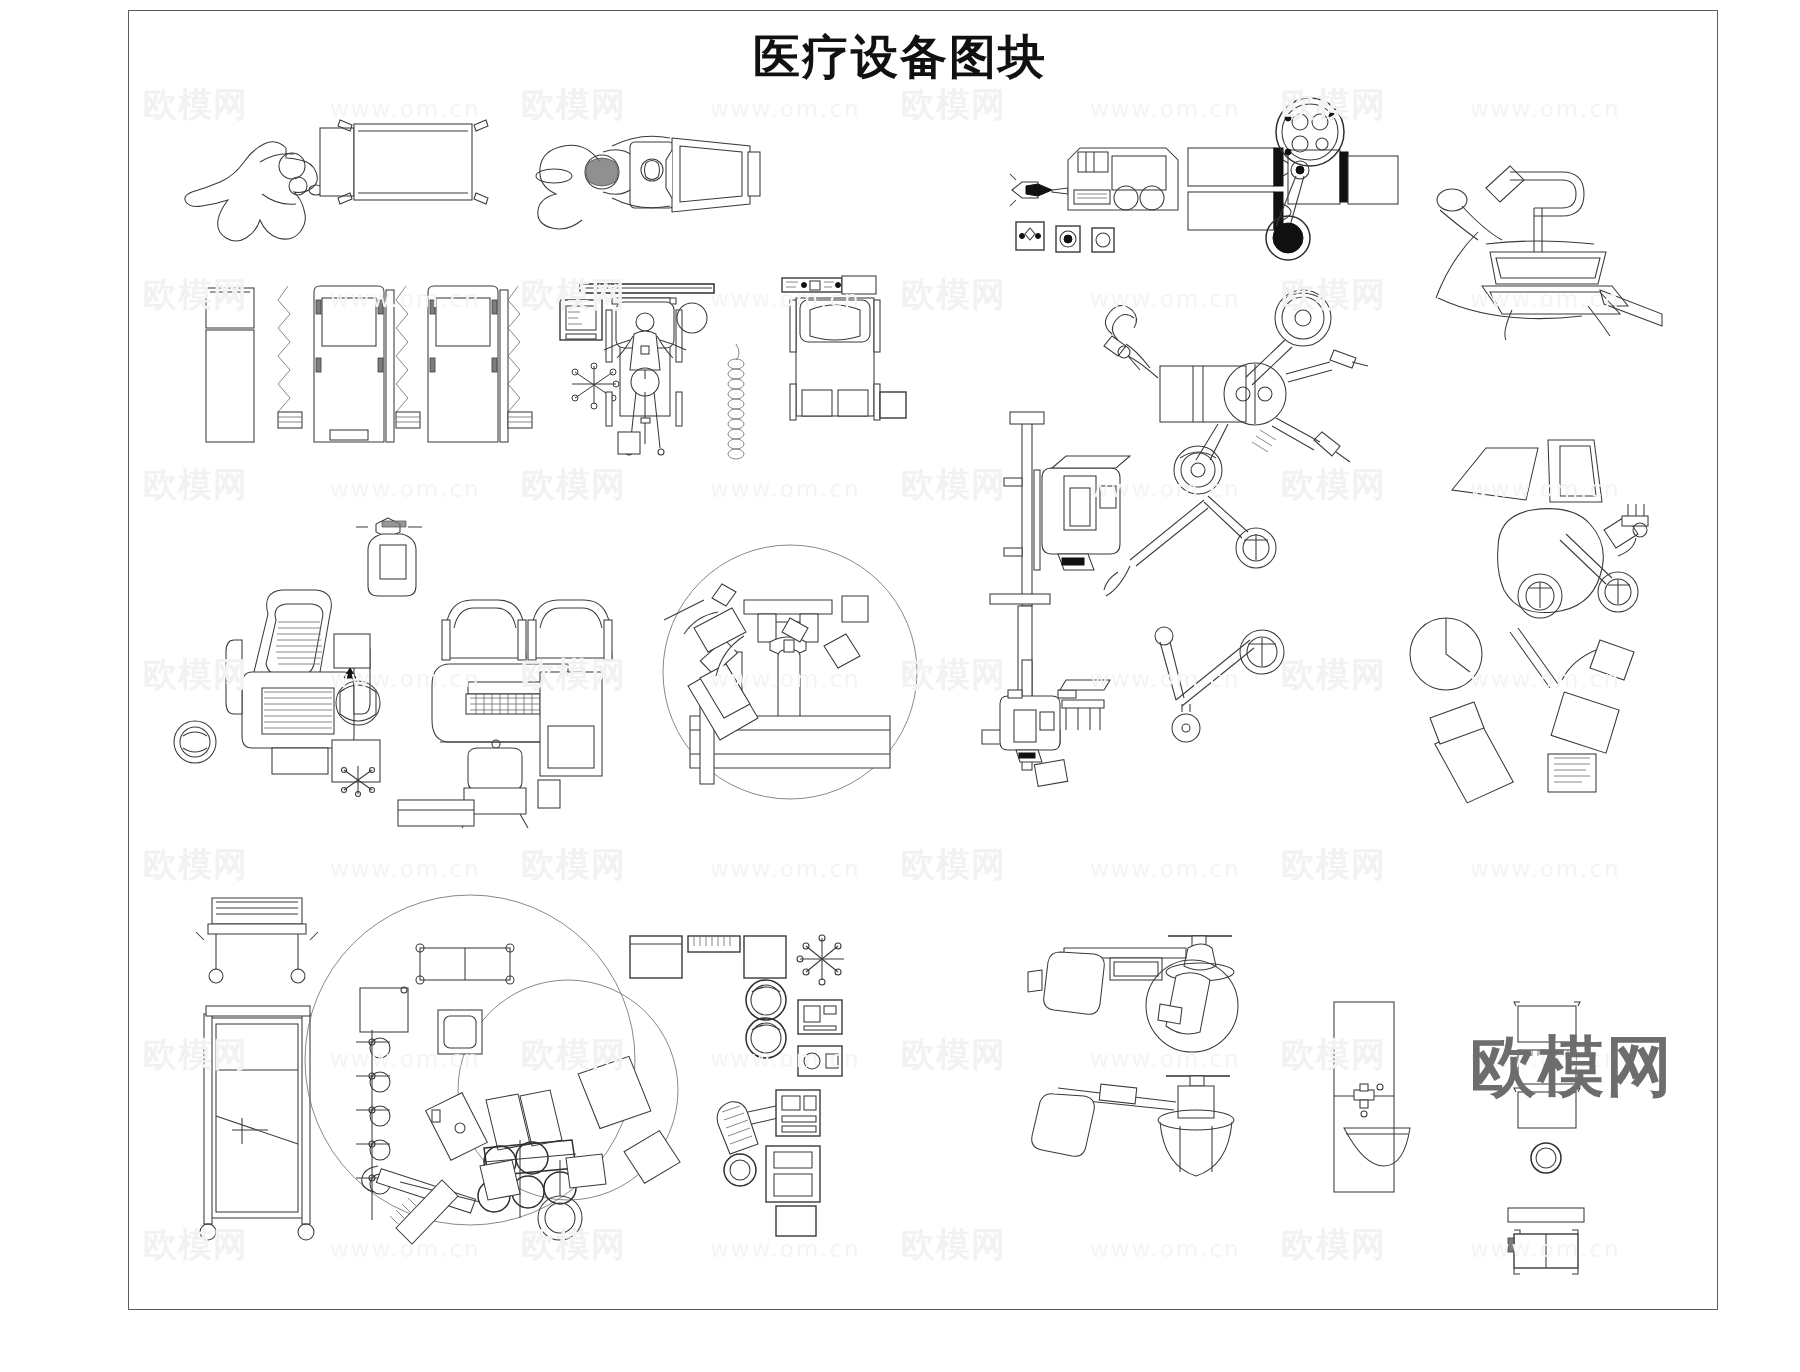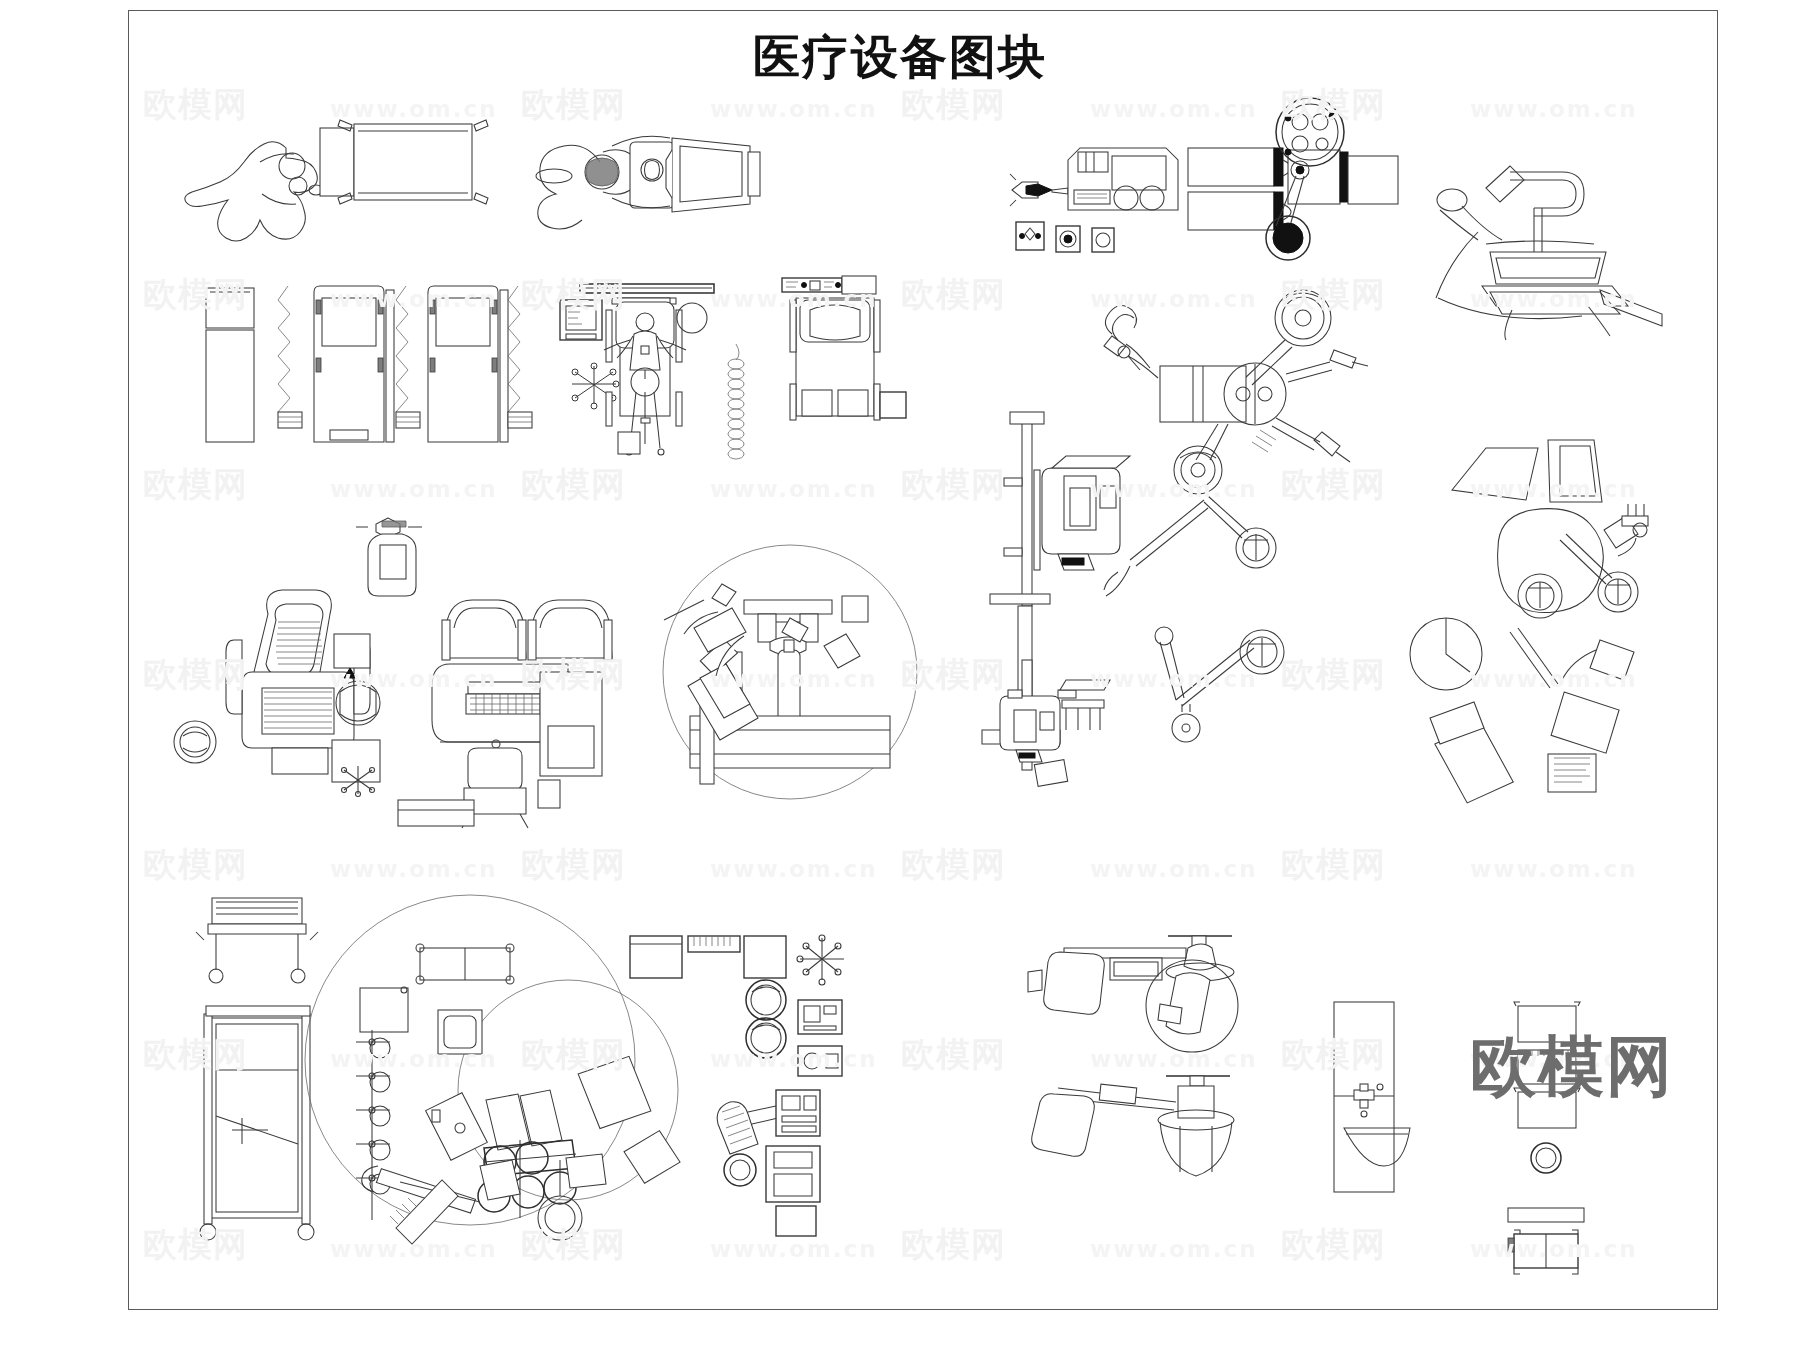--- a/index.html
+++ b/index.html
@@ -16,21 +16,21 @@
       font-size:47px;font-weight:700;color:#111;letter-spacing:2px;
       z-index:6;}
 
   
   #watermark-layer{position:absolute;left:0;top:0;width:1800px;height:1372px;
       z-index:5;pointer-events:none;}
   .wm{position:absolute;white-space:nowrap;}
   .wm-logo{font-family:"DejaVu Sans","Liberation Sans",sans-serif;
       font-size:34px;font-weight:700;color:#f2f2f2;letter-spacing:1px;}
   .wm-url{font-family:"DejaVu Sans","Liberation Sans",sans-serif;
-      font-size:23px;font-weight:700;color:#f4f4f4;letter-spacing:2px;text-align:right;}
+      font-size:23px;font-weight:400;color:#f4f4f4;letter-spacing:2px;text-align:right;}
 
   
   #brand-logo{position:absolute;left:1470px;top:1022px;z-index:7;
       font-family:"DejaVu Sans","Liberation Sans",sans-serif;
       font-size:66px;font-weight:700;color:#6d6d6d;letter-spacing:2px;
       -webkit-text-stroke:0px;}
 
   
   #cad-layer{position:absolute;left:0;top:0;width:1800px;height:1372px;z-index:4;}
   #cad-layer svg{display:block;}

